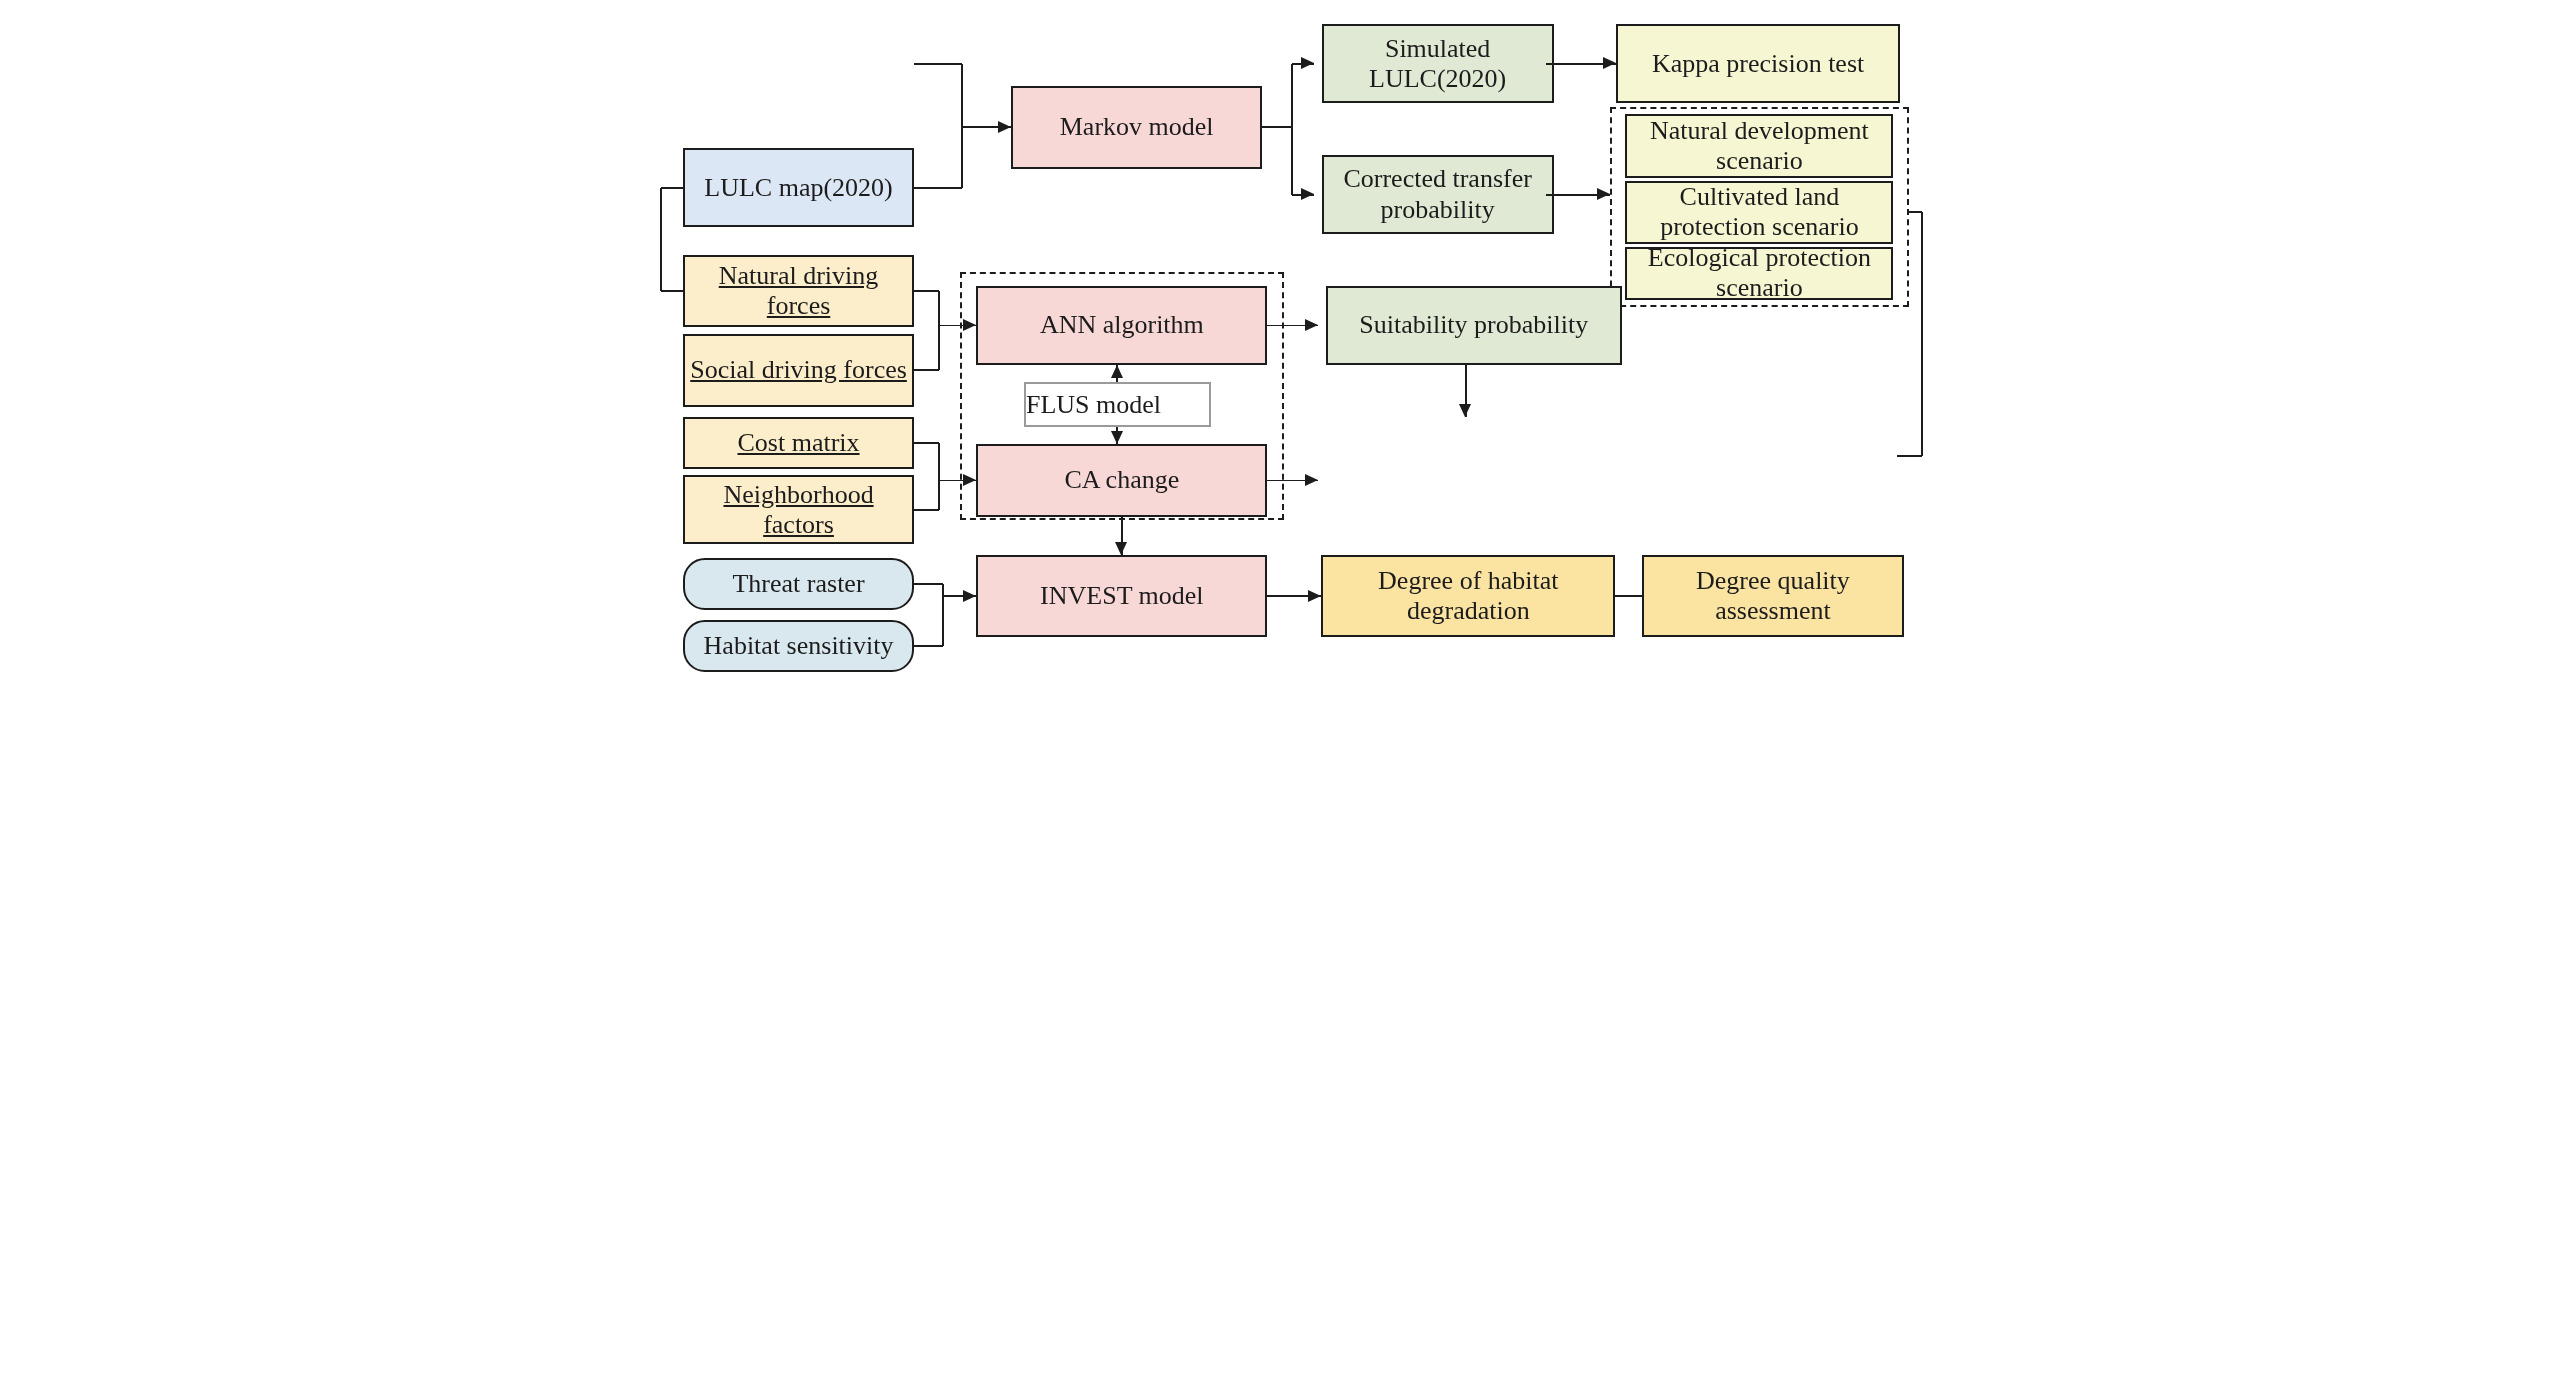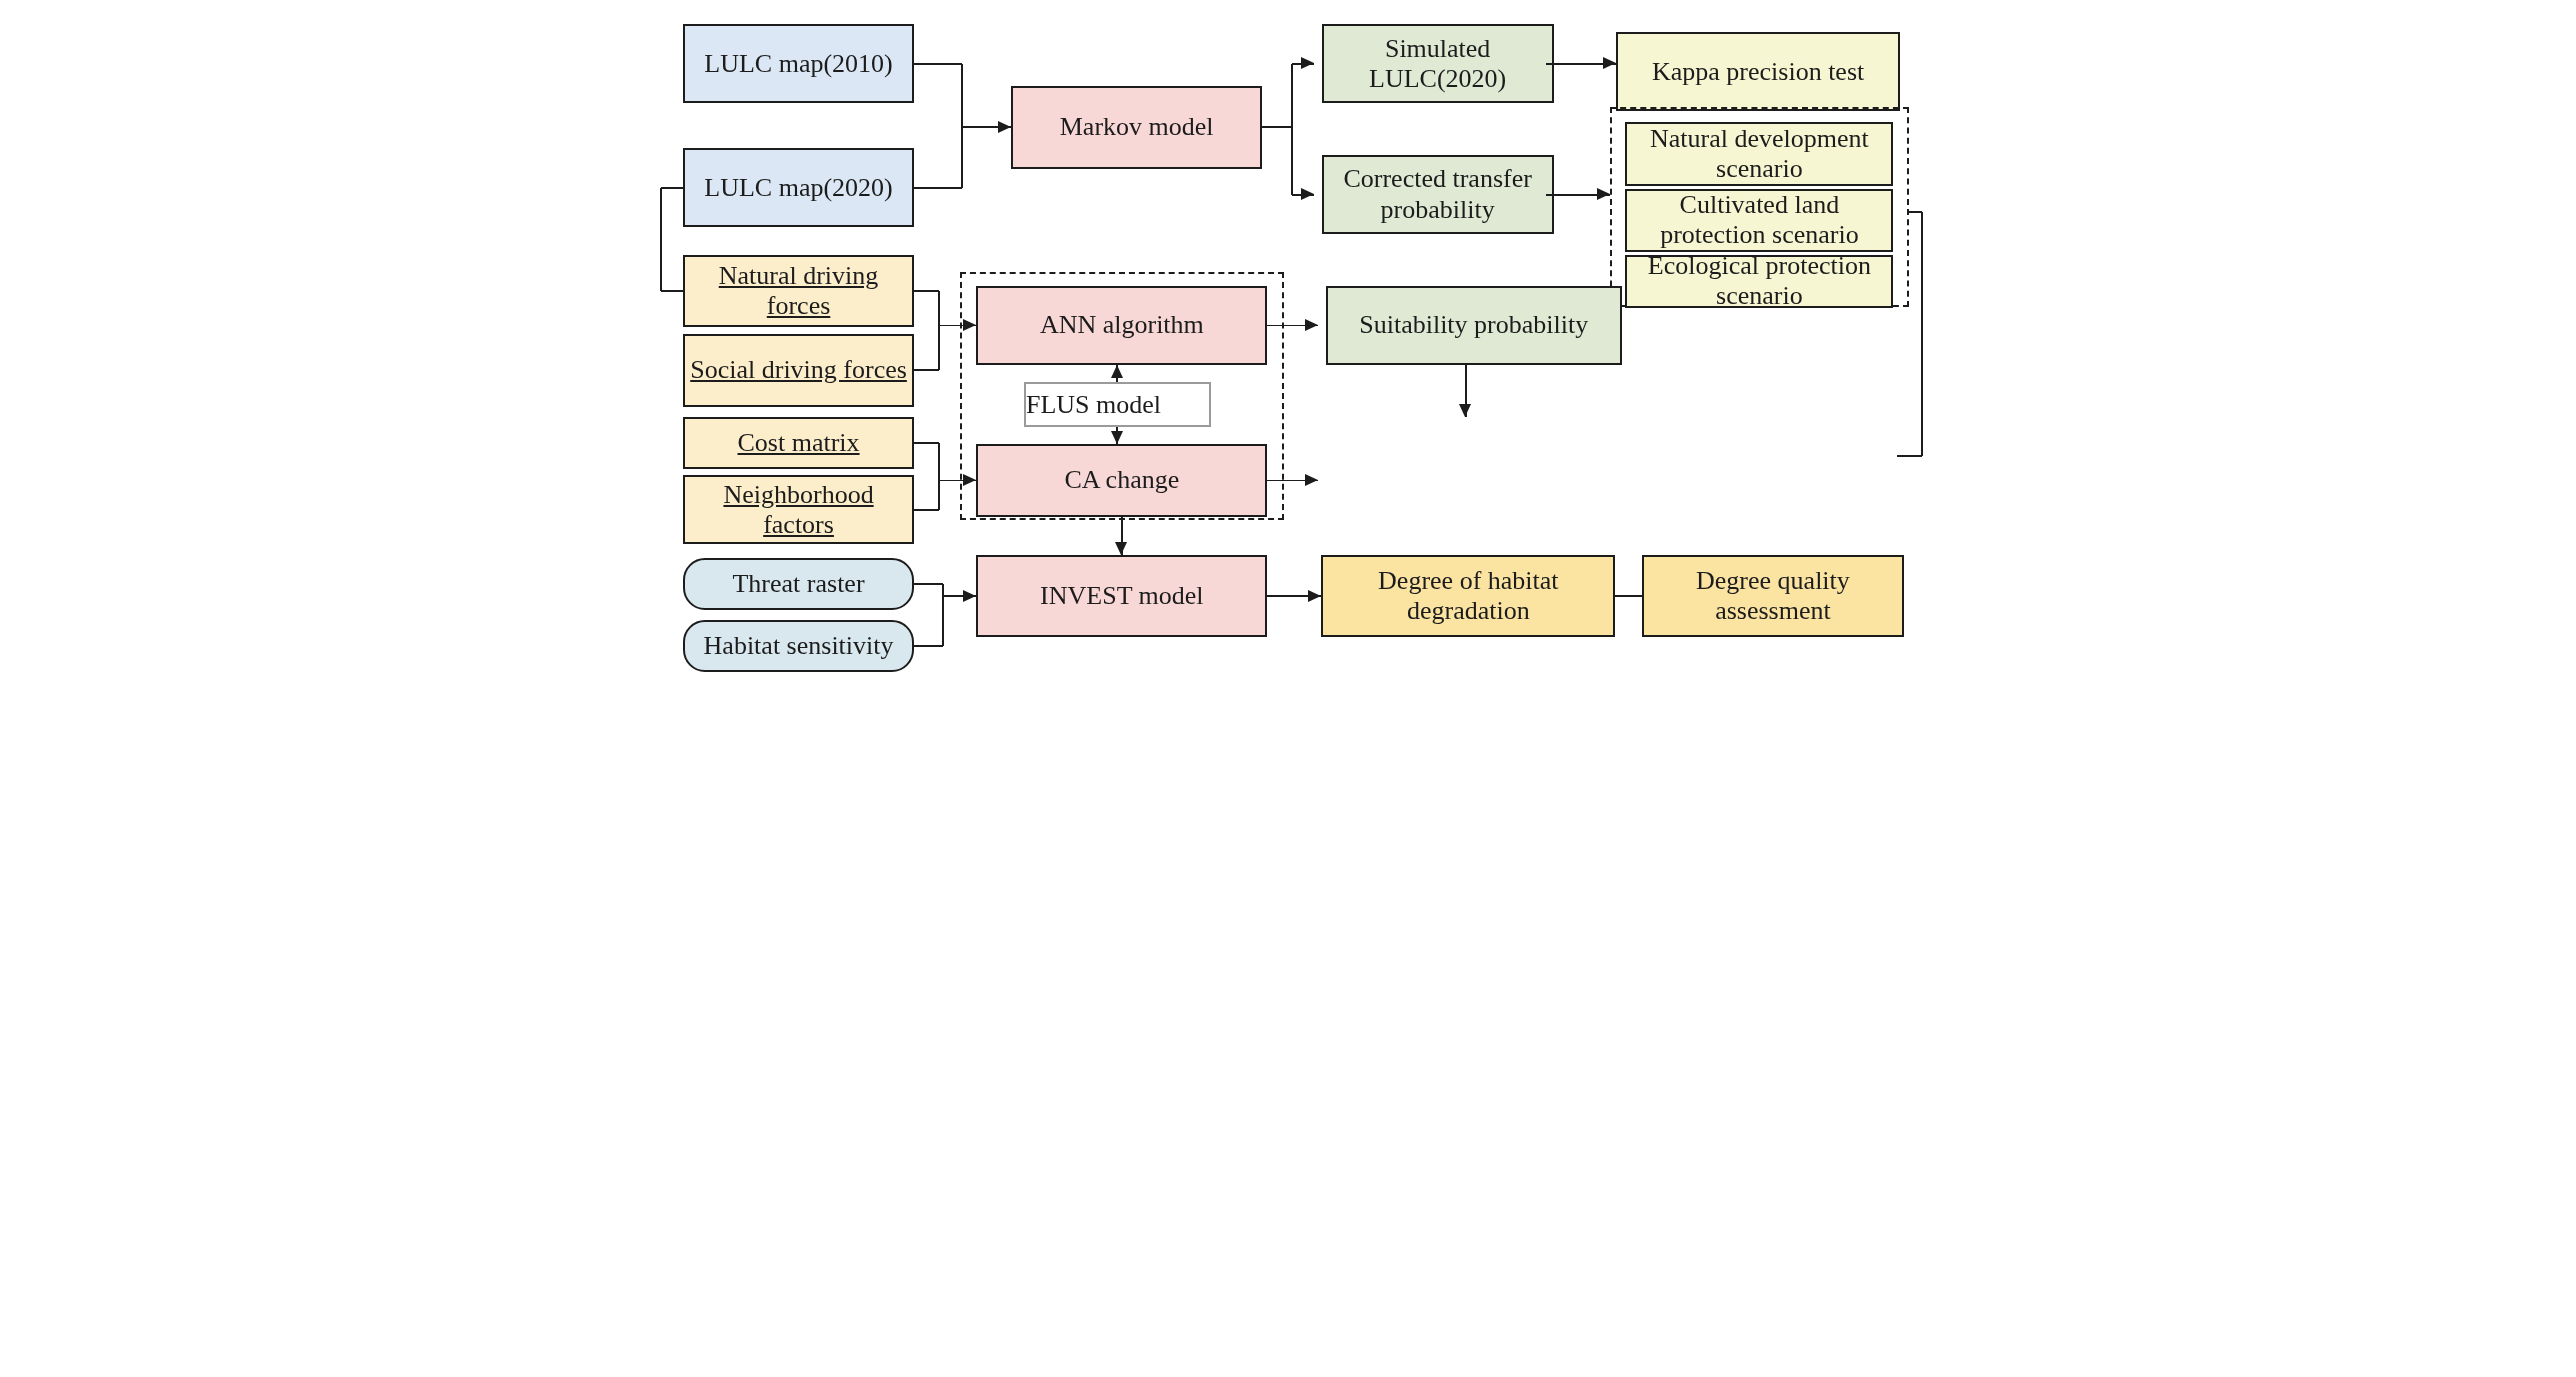--- a/index.html
+++ b/index.html
@@ -18,21 +18,21 @@
     display:flex;align-items:center;justify-content:center;
     text-align:center;
     font-size:26px;line-height:1.16;
     padding:0 3.9px;
     box-sizing:border-box;
   }
   .c-blue{background:var(--blue,#dbe7f4);}
   .c-teal{background:var(--teal,#d9e8ef);border-radius:22px;}
   .c-pink{background:var(--pink,#f8d8d6);}
   .c-green{background:var(--green,#dfe9d4);margin-left:8px;}
-  .c-yellow{background:var(--yellow,#f6f6d3);margin-top:8px;}
+  .c-yellow{background:var(--yellow,#f6f6d3);}
   .c-tan{background:var(--tan,#fdeecb);text-decoration:underline;}
   .c-gold{background:var(--gold,#fbe3a2);}
   .group{
     position:absolute;
     border:2.6px dashed var(--ink,#1c1c1c);
     background:transparent;
     box-sizing:border-box;
   }
   .flus-label{
     position:absolute;
@@ -50,23 +50,20 @@
   .ar{border-top:6.4px solid transparent;border-bottom:6.4px solid transparent;border-left:13px solid var(--ink,#1c1c1c);}
   .ad{border-left:6.4px solid transparent;border-right:6.4px solid transparent;border-top:13px solid var(--ink,#1c1c1c);}
   .au{border-left:6.4px solid transparent;border-right:6.4px solid transparent;border-bottom:13px solid var(--ink,#1c1c1c);}
   .lbl{display:block;width:100%;}
 </style>
 </head>
 <body>
 
 <div class="canvas">
 
-  <div class="box c-blue" style="left:3%;top:3.5%;width:18%;height:11.5%">
-      <span class="lbl">LULC map(2010)</span>
-    </div>
   <div class="box c-blue" style="left:3%;top:21.5%;width:18%;height:11.5%">
       <span class="lbl">LULC map(2020)</span>
     </div>
   <div class="box c-tan" style="left:3%;top:37%;width:18%;height:10.5%">
       <span class="lbl">Natural driving forces</span>
     </div>
   <div class="box c-tan" style="left:3%;top:48.5%;width:18%;height:10.5%">
       <span class="lbl">Social driving forces</span>
     </div>
   <div class="box c-tan" style="left:3%;top:60.5%;width:18%;height:7.5%">

